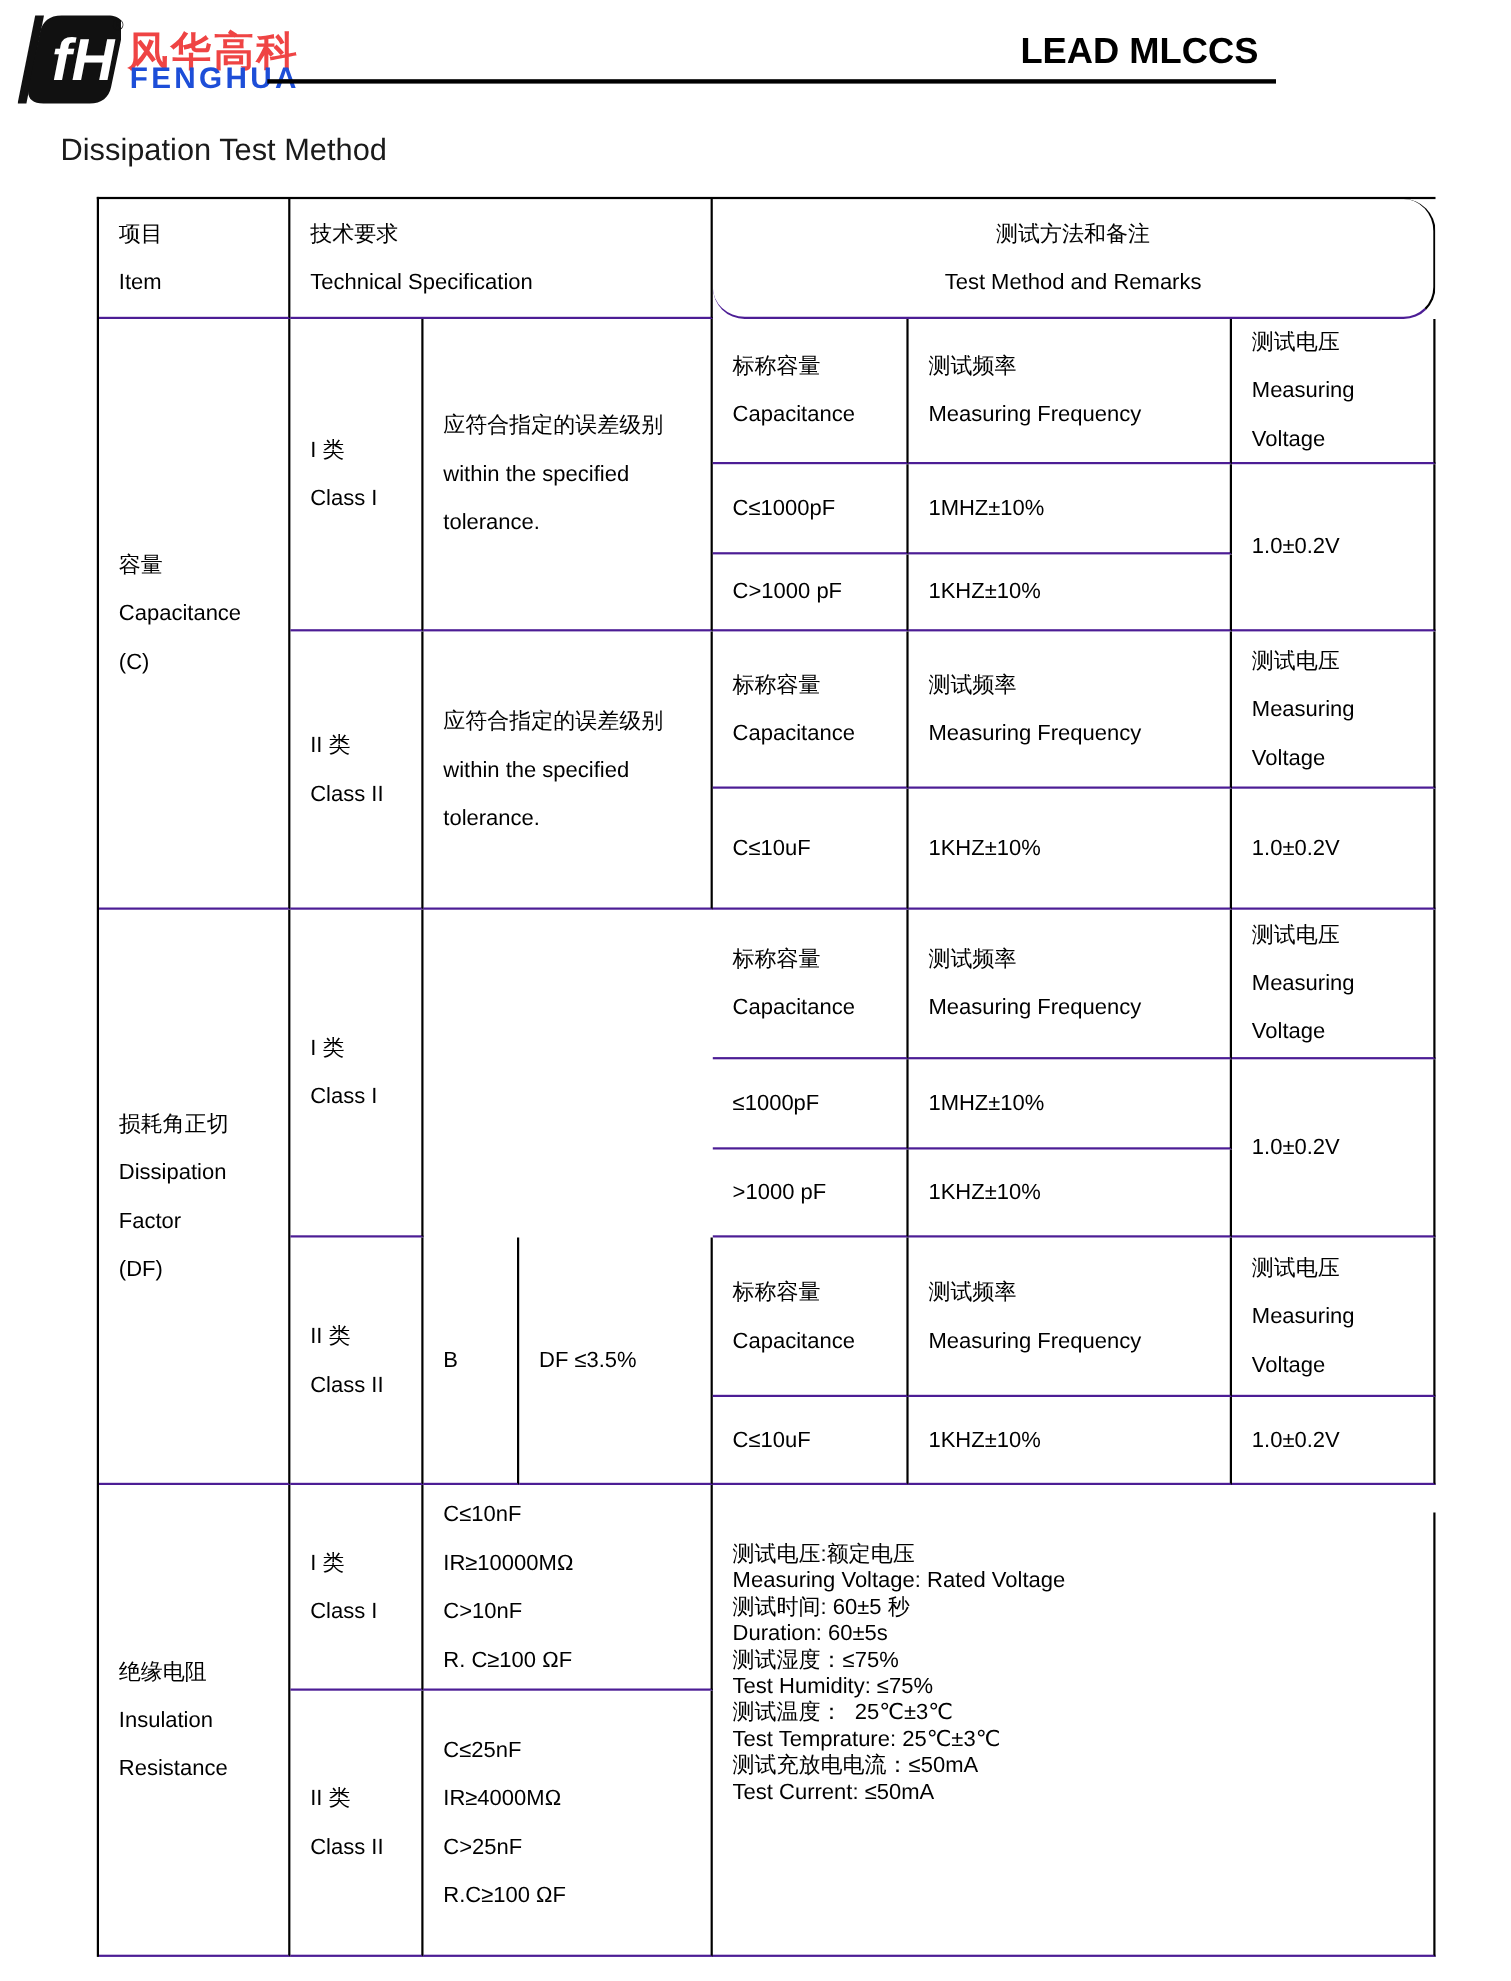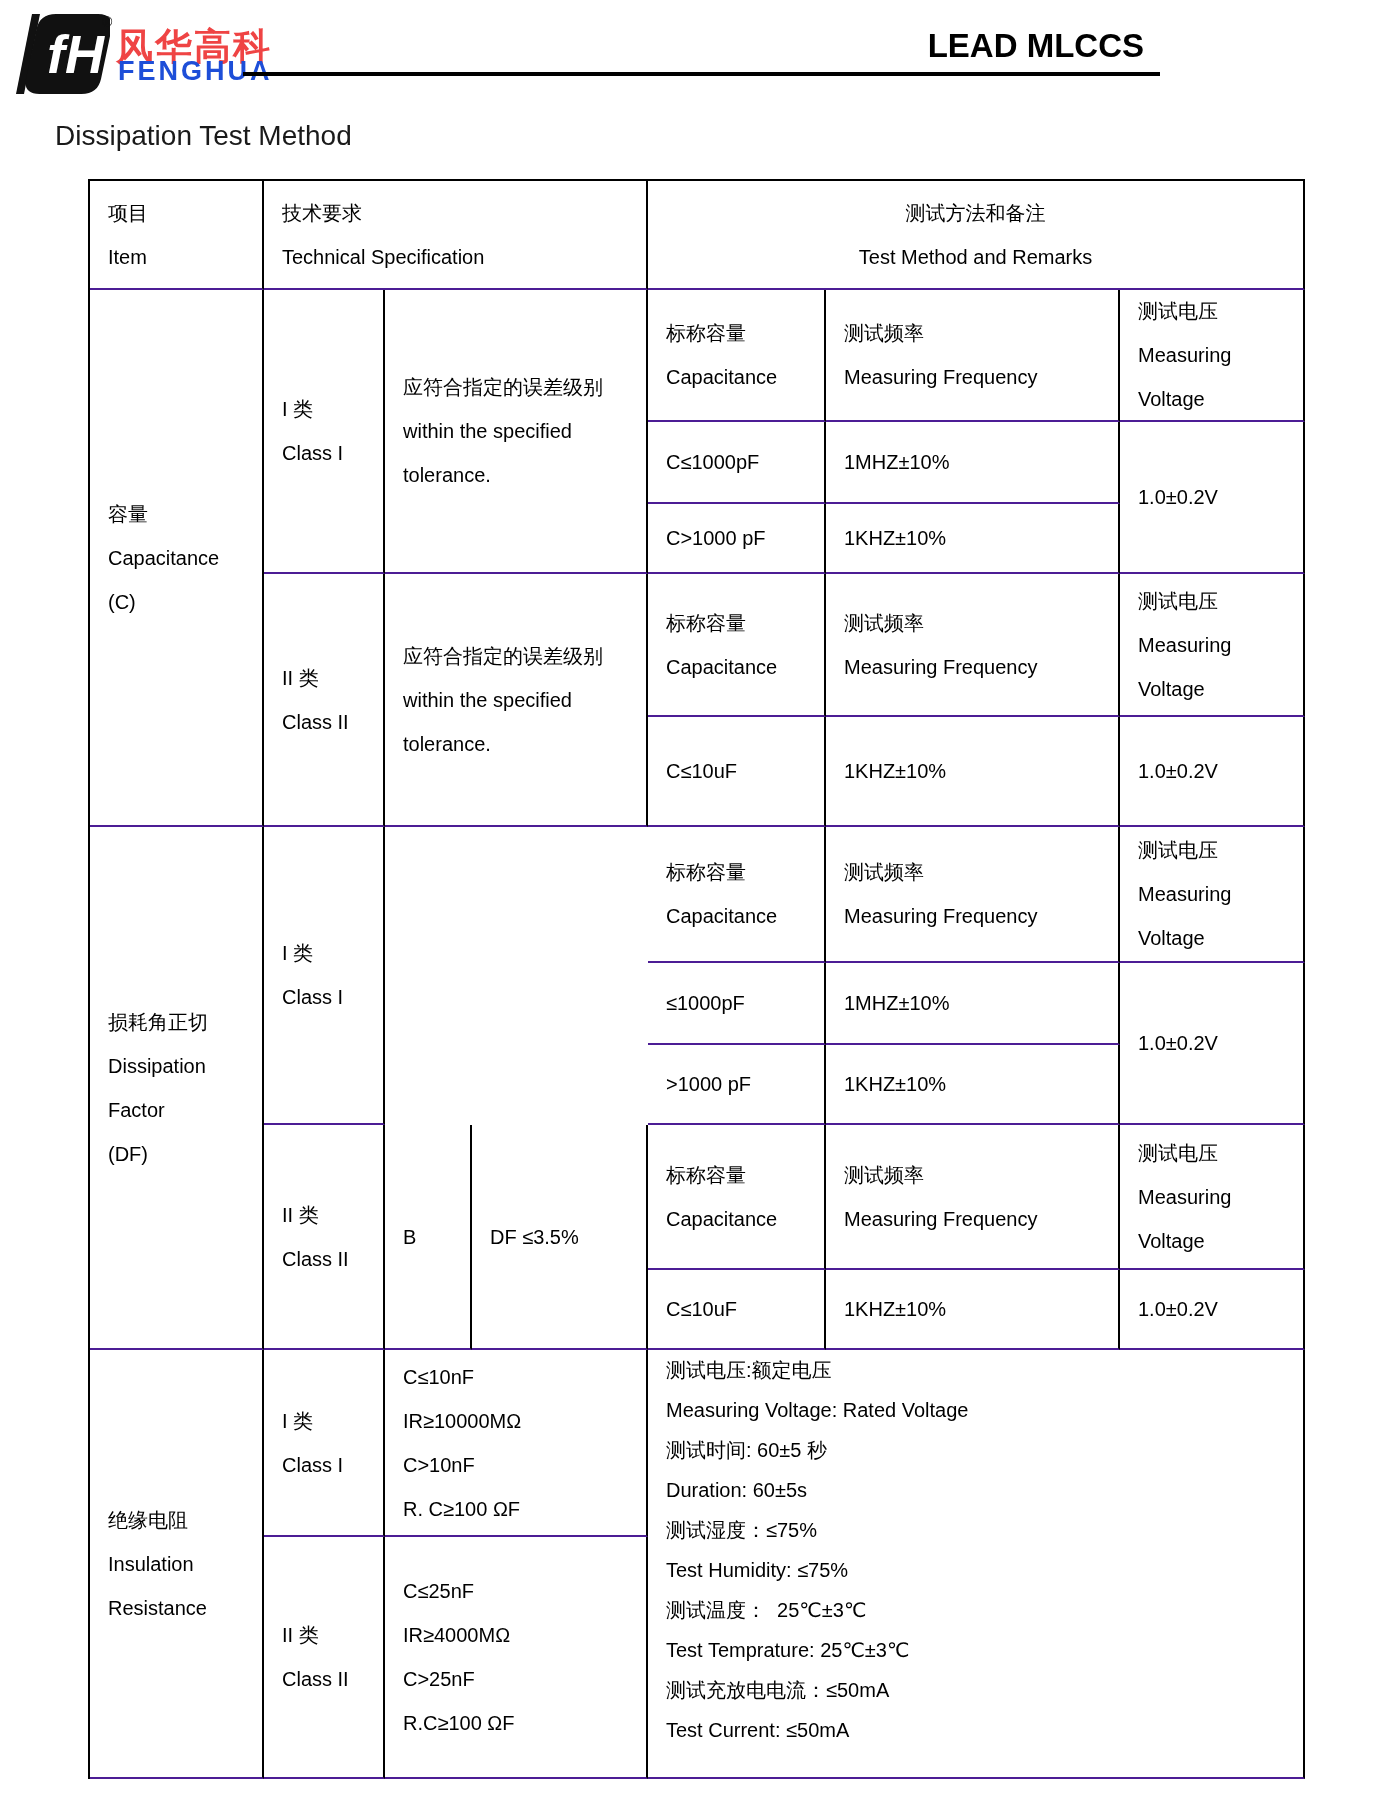--- a/index.html
+++ b/index.html
@@ -26,22 +26,22 @@
     grid-template-rows:109px 132px 82px 70px 143px 110px 136px 82px 80px 145px 80px 187px 242px;
     border-top:2px solid #000; border-left:2px solid #000;
     box-sizing:border-box;
   }
   .c {
     border-right:2px solid #000; border-bottom:2px solid #4c1d95;
     display:flex; flex-direction:column; justify-content:center;
     padding-left:18px; box-sizing:border-box;
     white-space:pre; line-height:44px; font-size:20px; overflow:hidden;
   }
-  .center { align-items:center; padding-left:0; text-align:center; }
-  .method { justify-content:flex-start; line-height:40px; }
+  .center { align-items:center; padding-left:0; text-align:center;border-radius:29px; }
+  .method { justify-content:flex-start; padding-top:26px; line-height:24px;margin-top:25px; }
 </style>
 </head>
 <body>
 
 <svg class="brand-mark" viewBox="0 0 94 88">
   <path d="M16 4 L24 4 L8 84 L0 84 Z" fill="#111"></path>
   <path d="M40 4 h42 c11 0 15.5 5.5 13.5 15 l-10.5 50 c-2 9.5 -8.5 15 -19.5 15 h-42 c-11 0 -15.5 -5.5 -13.5 -15 l10.5 -50 c2 -9.5 8.5 -15 19.5 -15 z" fill="#111"></path>
   <text x="31" y="63" font-size="54" font-style="italic" font-weight="bold" fill="#ffffff">fH</text>
 </svg>
 <div class="brand-reg">®</div>

